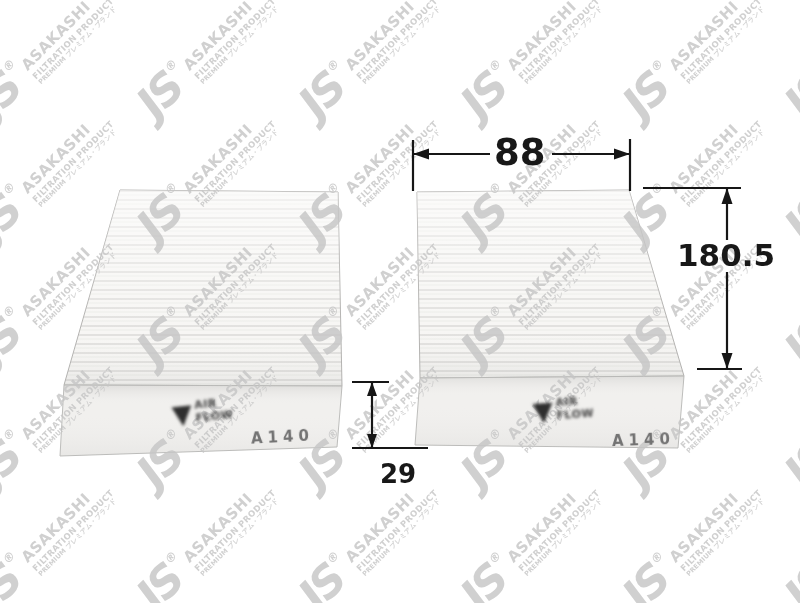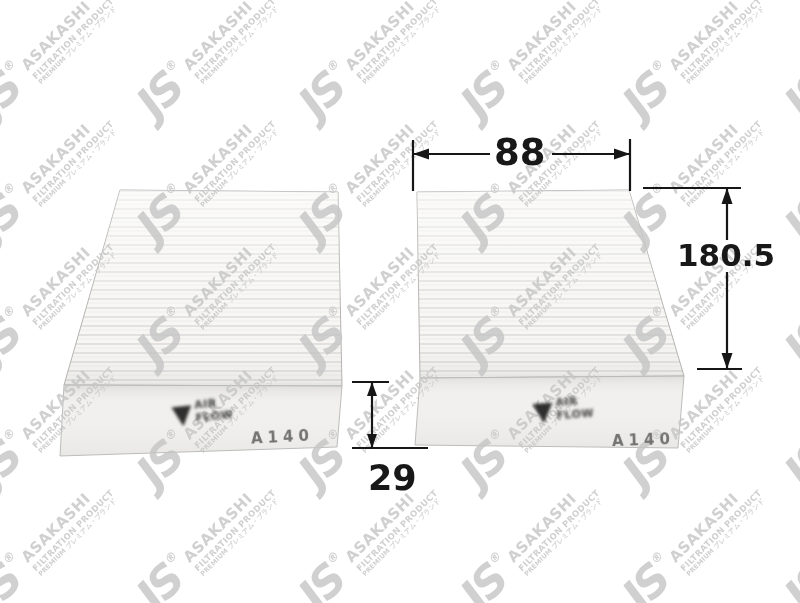--- a/index.html
+++ b/index.html
@@ -17,21 +17,21 @@
   .wm-js{font-size:44px;font-weight:700;letter-spacing:-3px;line-height:1;transform:skewX(-8deg);}
   .wm-reg{font-size:12px;letter-spacing:0;vertical-align:24px;}
   .wm-col{display:flex;flex-direction:column;line-height:1.2;margin-top:16px;}
   .wm-asakashi{font-size:15px;font-weight:700;letter-spacing:.5px;}
   .wm-l1{font-size:8.5px;font-weight:700;letter-spacing:.4px;}
   .wm-l2{font-size:6.5px;font-weight:700;letter-spacing:.2px;}
   .art-dims{z-index:3;}
   .dim{position:absolute;z-index:3;color:#181818;font-weight:700;line-height:1;}
   .dim-88{left:494px;top:134px;font-size:37px;}
   .dim-180{left:677px;top:240px;font-size:31px;}
-  .dim-29{left:368px;top:461px;font-size:35px;}
+  .dim-29{left:380px;top:461px;font-size:26px;}
   .stamp{
     position:absolute;z-index:3;display:flex;align-items:flex-start;gap:3px;
     filter:blur(1.5px);color:#3d3d3d;
   }
   .stamp-left{left:172px;top:398px;transform:rotate(-6deg);}
   .stamp-right{left:533px;top:396px;transform:rotate(-4deg);}
   .stamp-arrow{font-size:26px;line-height:1;color:#2e2e2e;}
   .stamp-text{font-size:11px;font-weight:700;width:56px;line-height:1.15;letter-spacing:.5px;}
   .part-code{
     position:absolute;z-index:3;font-size:15px;font-weight:700;letter-spacing:5px;

